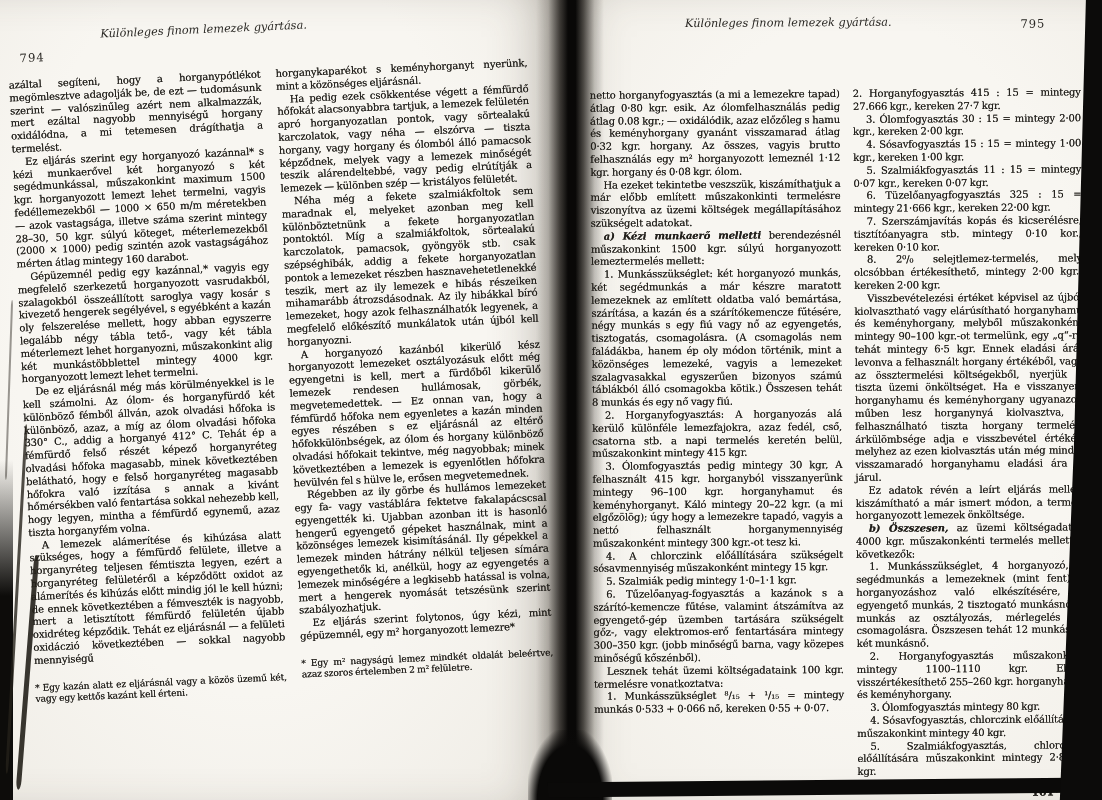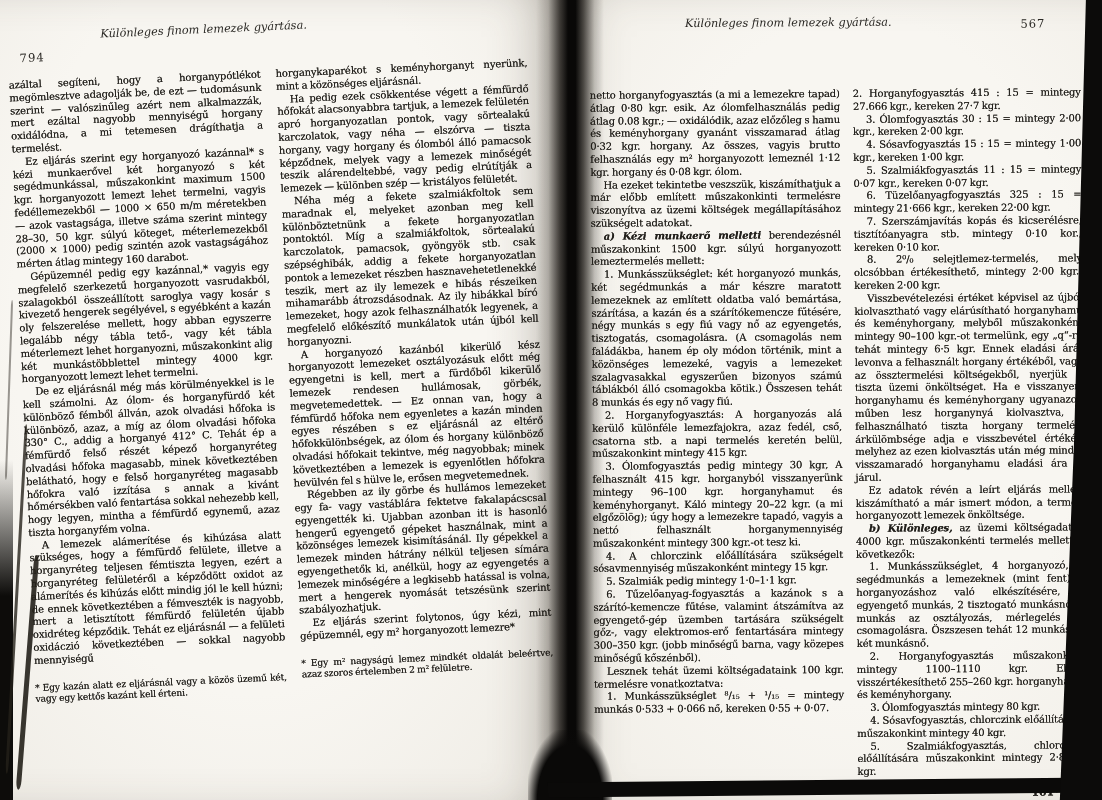--- a/index.html
+++ b/index.html
@@ -85,21 +85,21 @@
           <p class="footnote cont">* Egy m² nagyságú lemez mindkét oldalát beleértve, azaz szoros értelemben 2 m² felületre.</p>
         </div>
       </div>
     </div>
   </div>
 
   <div class="page page-right">
     <div class="tilt-right">
       <div class="pagehead">
         <span class="runtitle rt-right">Különleges finom lemezek gyártása.</span>
-        <span class="pagenum pn-right">567</span>
+        <span class="pagenum pn-right">795</span>
       </div>
       <div class="cols cols-right">
         <div class="col col-r1">
           <p class="cont">netto horganyfogyasztás (a mi a lemezekre tapad) átlag 0·80 kgr. esik. Az ólomfelhasználás pedig átlag 0.08 kgr.; — oxidálódik, azaz előzőleg s hamu és keményhorgany gyanánt visszamarad átlag 0·32 kgr. horgany. Az összes, vagyis brutto felhasználás egy m² horganyozott lemeznél 1·12 kgr. horgany és 0·08 kgr. ólom.</p>
           <p>Ha ezeket tekintetbe veszszük, kiszámíthatjuk a már előbb említett műszakonkinti termelésre viszonyítva az üzemi költségek megállapításához szükségelt adatokat.</p>
           <p><span class="bi">a) Kézi munkaerő melletti</span><span> berendezésnél műszakonkint 1500 kgr. súlyú horganyozott lemeztermelés mellett:</span></p>
           <p>1. Munkásszükséglet: két horganyozó munkás, két segédmunkás a már készre maratott lemezeknek az említett oldatba való bemártása, szárítása, a kazán és a szárítókemencze fűtésére, négy munkás s egy fiú vagy nő az egyengetés, tisztogatás, csomagolásra. (A csomagolás nem faládákba, hanem ép oly módon történik, mint a közönséges lemezeké, vagyis a lemezeket szalagvasakkal egyszerűen bizonyos számú táblákból álló csomagokba kötik.) Összesen tehát 8 munkás és egy nő vagy fiú.</p>
           <p>2. Horganyfogyasztás: A horganyozás alá kerülő különféle lemezfajokra, azaz fedél, cső, csatorna stb. a napi termelés keretén belül, műszakonkint mintegy 415 kgr.</p>
           <p>3. Ólomfogyasztás pedig mintegy 30 kgr, A felhasznált 415 kgr. horganyból visszanyerünk mintegy 96–100 kgr. horganyhamut és keményhorganyt. Káló mintegy 20–22 kgr. (a mi elgőzölög); úgy hogy a lemezekre tapadó, vagyis a nettó felhasznált horganymennyiség műszakonként mintegy 300 kgr.-ot tesz ki.</p>
           <p>4. A chlorczink előállítására szükségelt sósavmennyiség műszakonként mintegy 15 kgr.</p>
@@ -111,21 +111,21 @@
         <div class="col col-r2">
           <p class="cont">2. Horganyfogyasztás 415 : 15 = mintegy 27.666 kgr., kereken 27·7 kgr.</p>
           <p>3. Ólomfogyasztás 30 : 15 = mintegy 2·00 kgr., kereken 2·00 kgr.</p>
           <p>4. Sósavfogyasztás 15 : 15 = mintegy 1·00 kgr., kereken 1·00 kgr.</p>
           <p>5. Szalmiákfogyasztás 11 : 15 = mintegy 0·07 kgr., kereken 0·07 kgr.</p>
           <p>6. Tüzelőanyagfogyasztás 325 : 15 = mintegy 21·666 kgr., kereken 22·00 kgr.</p>
           <p>7. Szerszámjavítás kopás és kicserélésre, tisztítóanyagra stb. mintegy 0·10 kor., kereken 0·10 kor.</p>
           <p>8. 2⁰/₀ selejtlemez-termelés, mely olcsóbban értékesíthető, mintegy 2·00 kgr., kereken 2·00 kgr.</p>
           <p>Visszbevételezési értéket képvisel az újból kiolvasztható vagy elárúsítható horganyhamu és keményhorgany, melyből műszakonként mintegy 90–100 kgr.-ot termelünk, egy „q“-ra tehát mintegy 6·5 kgr. Ennek eladási árát levonva a felhasznált horgany értékéből, vagy az össztermelési költségekből, nyerjük a tiszta üzemi önköltséget. Ha e visszanyert horganyhamu és keményhorgany ugyanazon műben lesz horganynyá kiolvasztva, a felhasználható tiszta horgany termelési árkülömbsége adja e visszbevétel értékét, melyhez az ezen kiolvasztás után még mindig visszamaradó horganyhamu eladási ára is járul.</p>
           <p>Ez adatok révén a leírt eljárás mellett kiszámítható a már ismert módon, a termelt horganyozott lemezek önköltsége.</p>
-          <p><span class="bi">b) Különleges,</span><span> az üzemi költségadatok 4000 kgr. műszakonkénti termelés mellett a következők:</span></p>
+          <p><span class="bi">b) Öszszesen,</span><span> az üzemi költségadatok 4000 kgr. műszakonkénti termelés mellett a következők:</span></p>
           <p>1. Munkásszükséglet, 4 horganyozó, 3 segédmunkás a lemezeknek (mint fent) a horganyozáshoz való elkészítésére, 2 egyengető munkás, 2 tisztogató munkásnő, 3 munkás az osztályozás, mérlegelés és csomagolásra. Öszszesen tehát 12 munkás és két munkásnő.</p>
           <p>2. Horganyfogyasztás műszakonként mintegy 1100–1110 kgr. Ebből visszértékesíthető 255–260 kgr. horganyhamu és keményhorgany.</p>
           <p>3. Ólomfogyasztás mintegy 80 kgr.</p>
           <p>4. Sósavfogyasztás, chlorczink előállítására műszakonkint mintegy 40 kgr.</p>
           <p>5. Szalmiákfogyasztás, chlorczink előállítására műszakonkint mintegy 2·8–3·0 kgr.</p>
           <p class="signature cont">101*</p>
         </div>
       </div>
     </div>
   </div>

